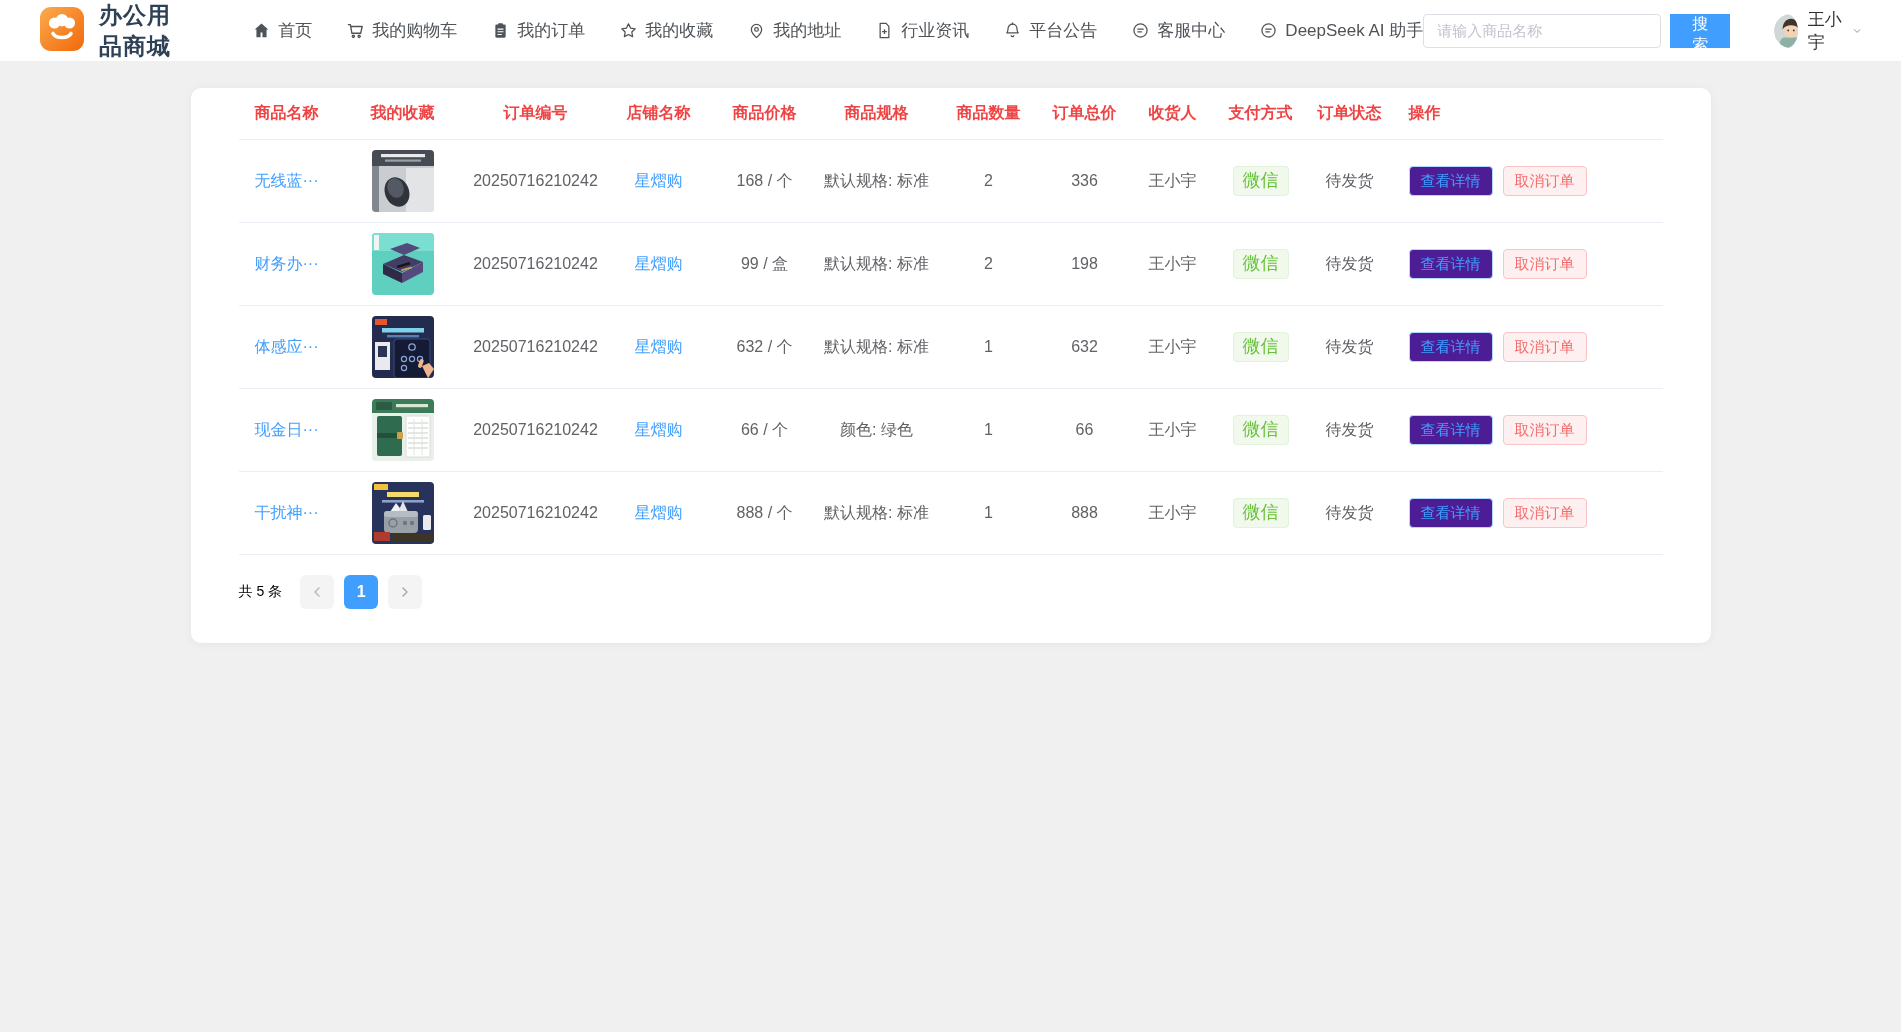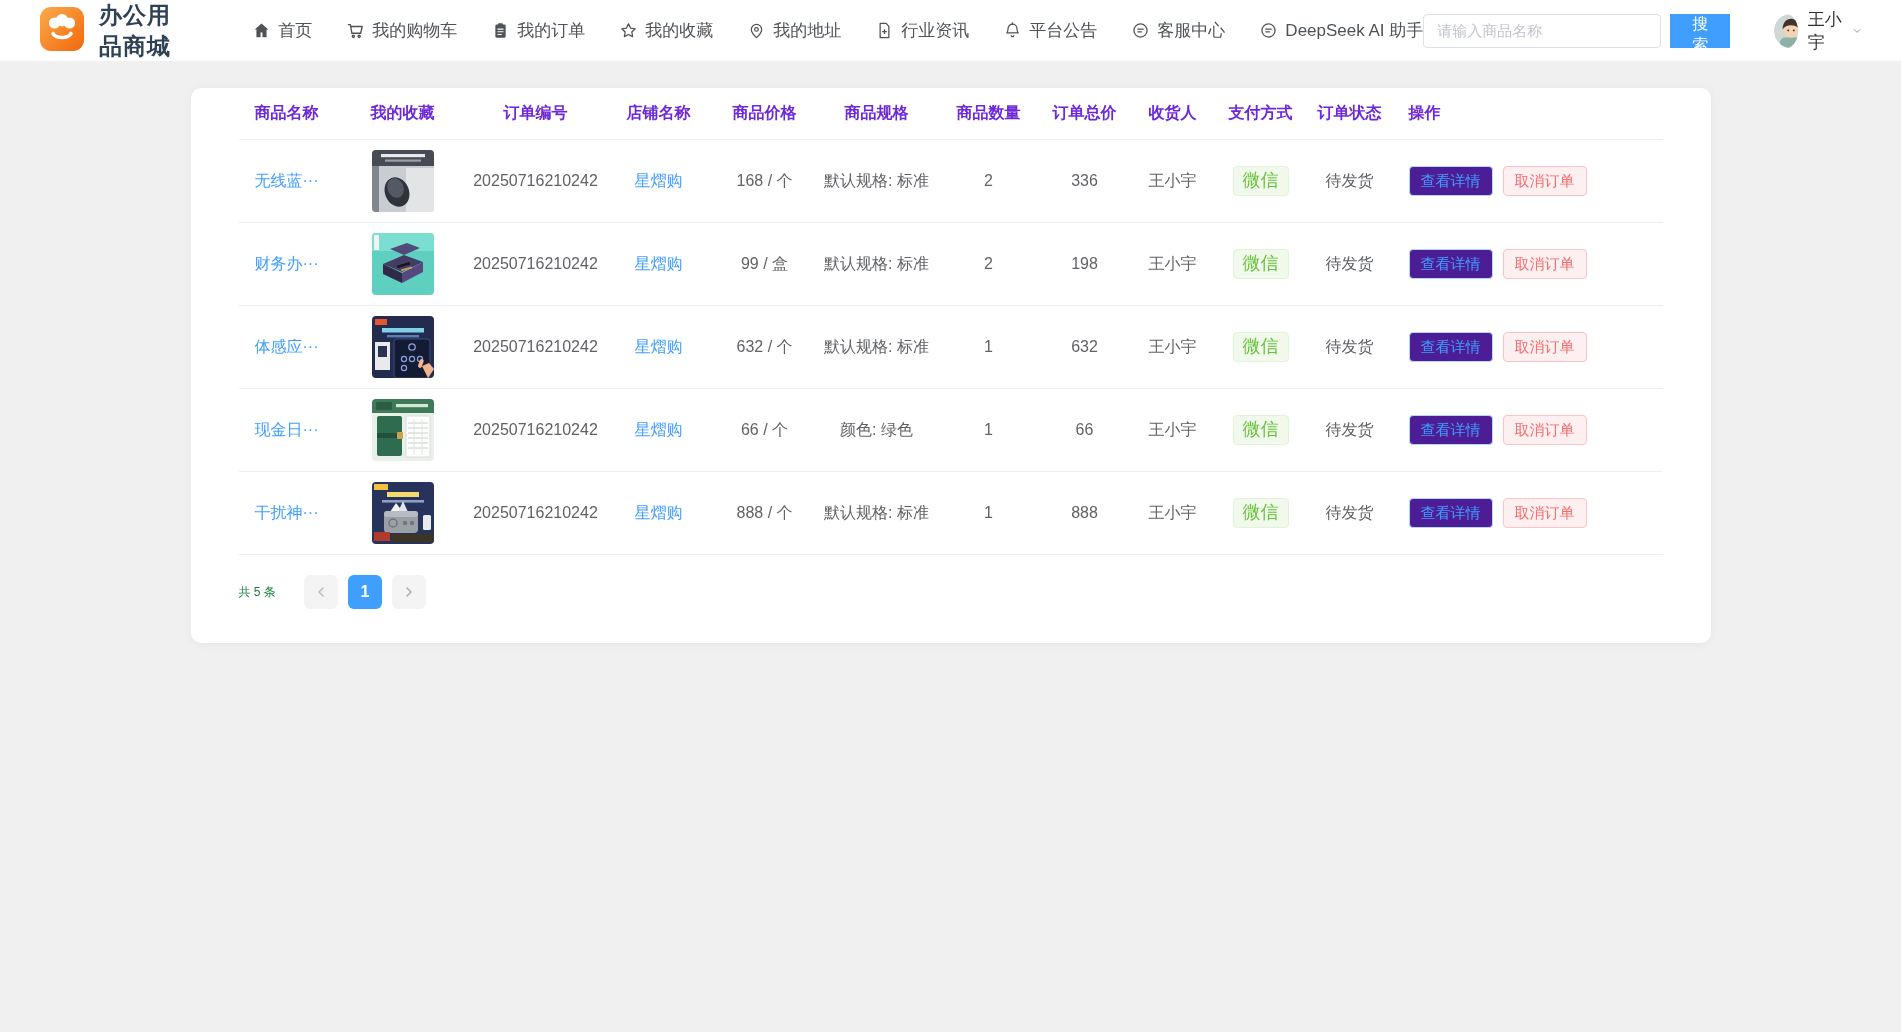--- a/index.html
+++ b/index.html
@@ -43,21 +43,21 @@
     font-size:20px; color:#303133; font-weight:500;
     padding:30px 24px 24px; border-bottom:1px solid #ececec;
   }
   .table{ margin:6px 48px 0; }
   .thead,.tr{
     display:grid;
     grid-template-columns:100px 128px 138px 108px 104px 120px 104px 88px 88px 88px 90px 1fr;
     align-items:center;
   }
   .thead{ height:52px; border-bottom:1px solid #ebeef5; }
-  .th{ font-size:16px; font-weight:600; color:#6d28d9; text-align:center; }
+  .th{ font-size:16px; font-weight:600; color:#ef4444; text-align:center; }
   .th.left{ text-align:left; padding-left:16px; }
   .th.act{ text-align:left; padding-left:14px; }
   .tr{ height:83px; border-bottom:1px solid #ebeef5; }
   .td{ font-size:16px; color:#606266; text-align:center; }
   .td.left{ text-align:left; padding-left:16px; }
   a.plink,a.slink{ color:#409eff; text-decoration:none; cursor:pointer; }
   .thumb{
     width:62px; height:62px; border-radius:4px; overflow:hidden;
     display:inline-block; vertical-align:middle; cursor:pointer;
   }
@@ -68,21 +68,21 @@
   }
   .td.actions{ text-align:left; padding-left:14px; display:flex; gap:10px; }
   .btn{
     font-size:15px; border-radius:4px; padding:5px 11px; cursor:pointer; line-height:1.2;
     font-family:"Liberation Sans","DejaVu Sans",sans-serif;
   }
   .btn-view{ color:#409eff; background:#4c1d95; border:1px solid #b3d8ff; }
   .btn-cancel{ color:#f56c6c; background:#fef0f0; border:1px solid #fbc4c4; }
   
   .pager{ display:flex; align-items:center; gap:10px; margin:20px 48px 0; }
-  .pager-total{ font-size:12px; color:#15803d; margin-right:18px; }
+  .pager-total{ font-size:14px; color:#000000; margin-right:8px; }
   .pg-btn{
     width:34px; height:34px; border:none; border-radius:6px; background:#f4f4f5;
     color:#a8abb2; font-size:16px; cursor:pointer; display:flex; align-items:center; justify-content:center;
     font-family:"Liberation Sans","DejaVu Sans",sans-serif;
   }
   .pg-cur{ background:#409eff; color:#fff; font-weight:bold; }
 </style>
 </head>
 <body>
 

